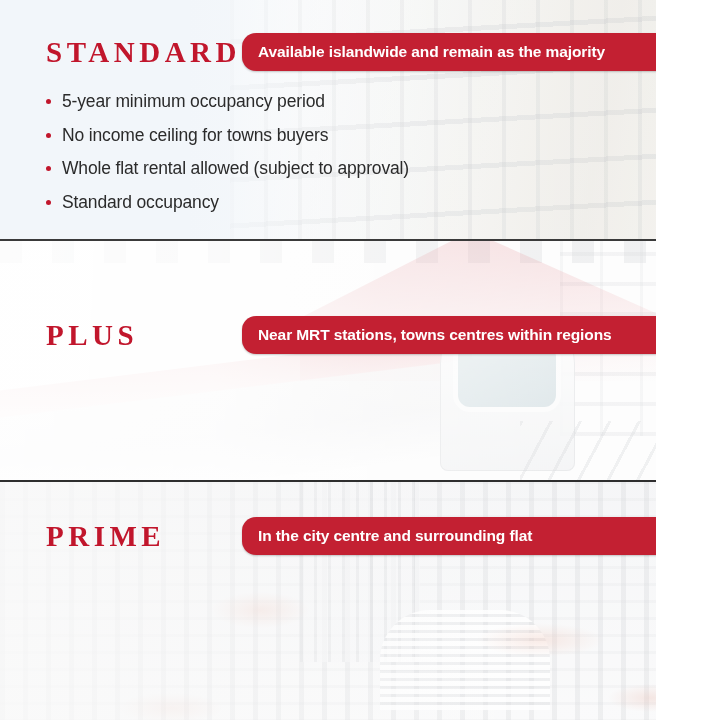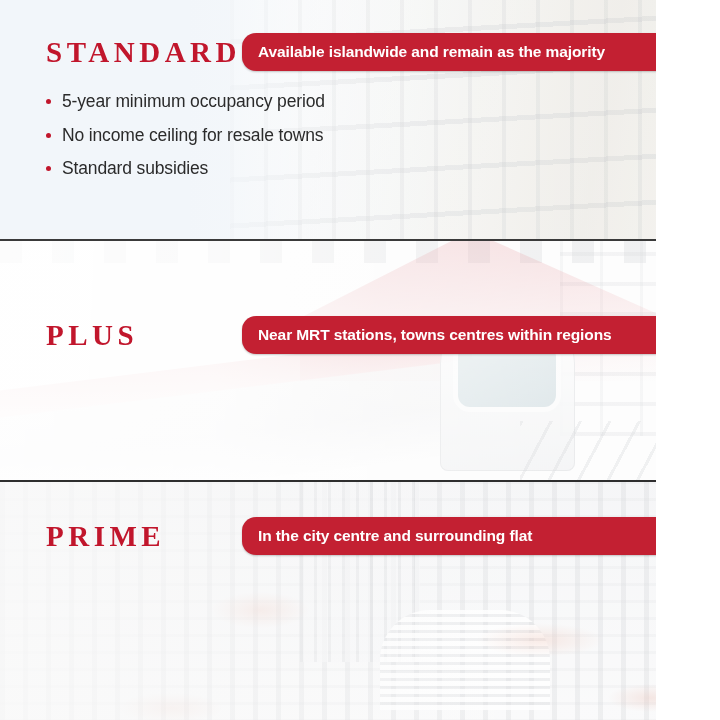--- a/index.html
+++ b/index.html
@@ -273,22 +273,23 @@
     <div class="bg bg-standard"></div>
     <div class="content">
       <div class="head-row">
         <div class="tier-title">STANDARD</div>
         <div class="banner">
           <span class="banner-text">Available islandwide and remain as the majority</span>
         </div>
       </div>
       <ul class="bullets">
         <li class="bullet"><span class="bullet-dot"></span><span>5-year minimum occupancy period</span></li>
-        <li class="bullet"><span class="bullet-dot"></span><span>No income ceiling for resale towns</span></li>
-        <li class="bullet"><span class="bullet-dot"></span><span>Standard subsidies</span></li>
+        <li class="bullet"><span class="bullet-dot"></span><span>No income ceiling for towns buyers</span></li>
+        <li class="bullet"><span class="bullet-dot"></span><span>Whole flat rental allowed (subject to approval)</span></li>
+        <li class="bullet"><span class="bullet-dot"></span><span>Standard occupancy</span></li>
       </ul>
     </div>
   </section>
 
   <section class="panel panel-plus">
     <div class="bg bg-plus">
       <div class="topstrip"></div>
       <div class="buildings"></div>
       <div class="roof"></div>
       <div class="trackline"></div>

